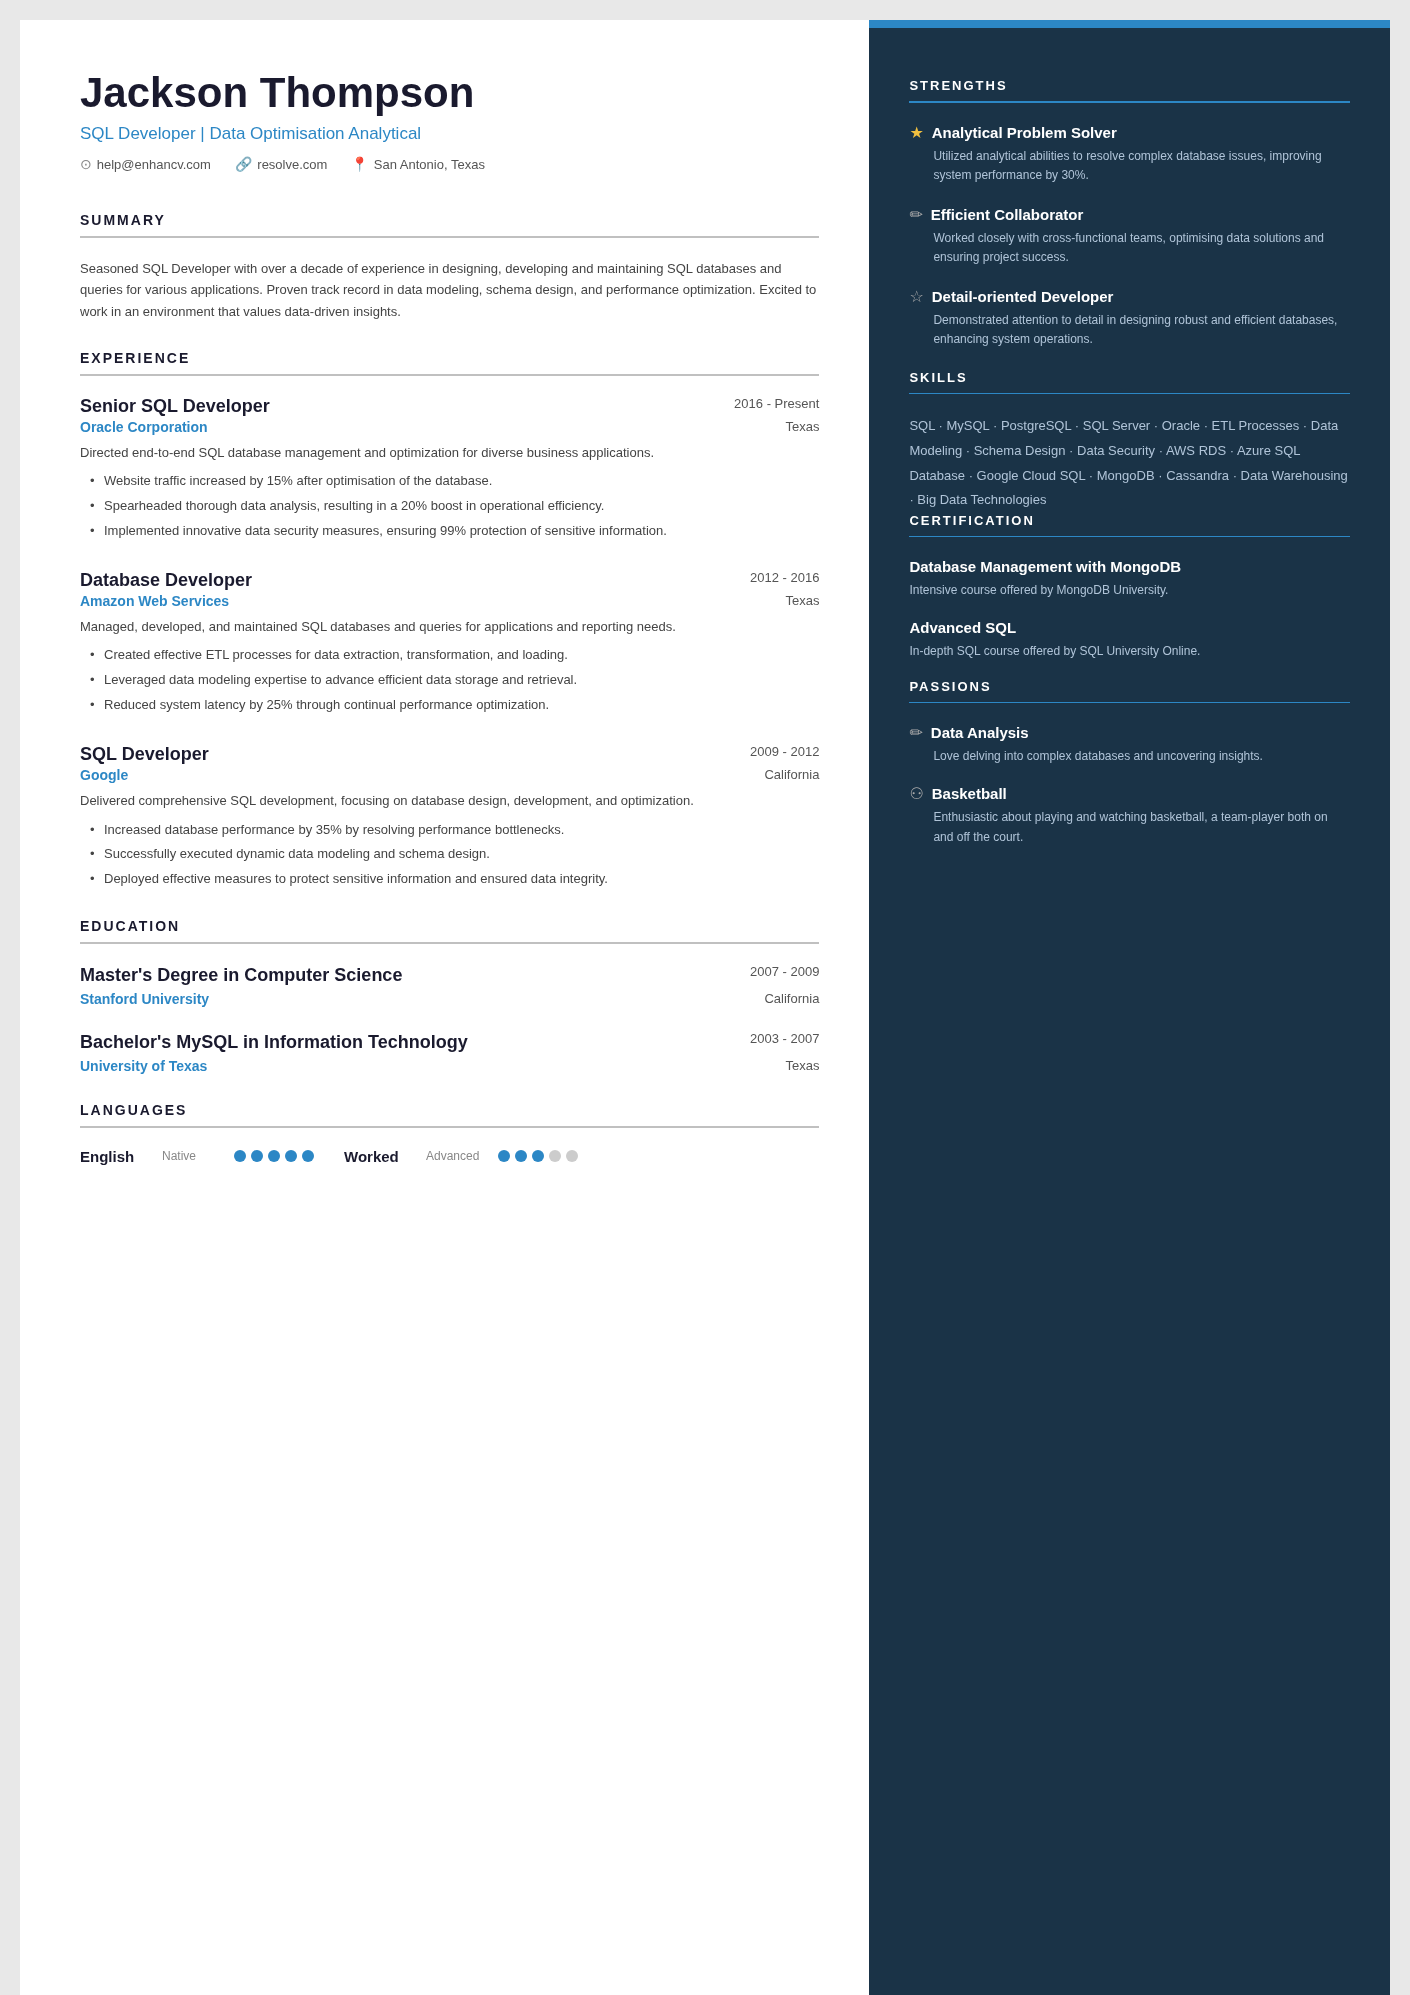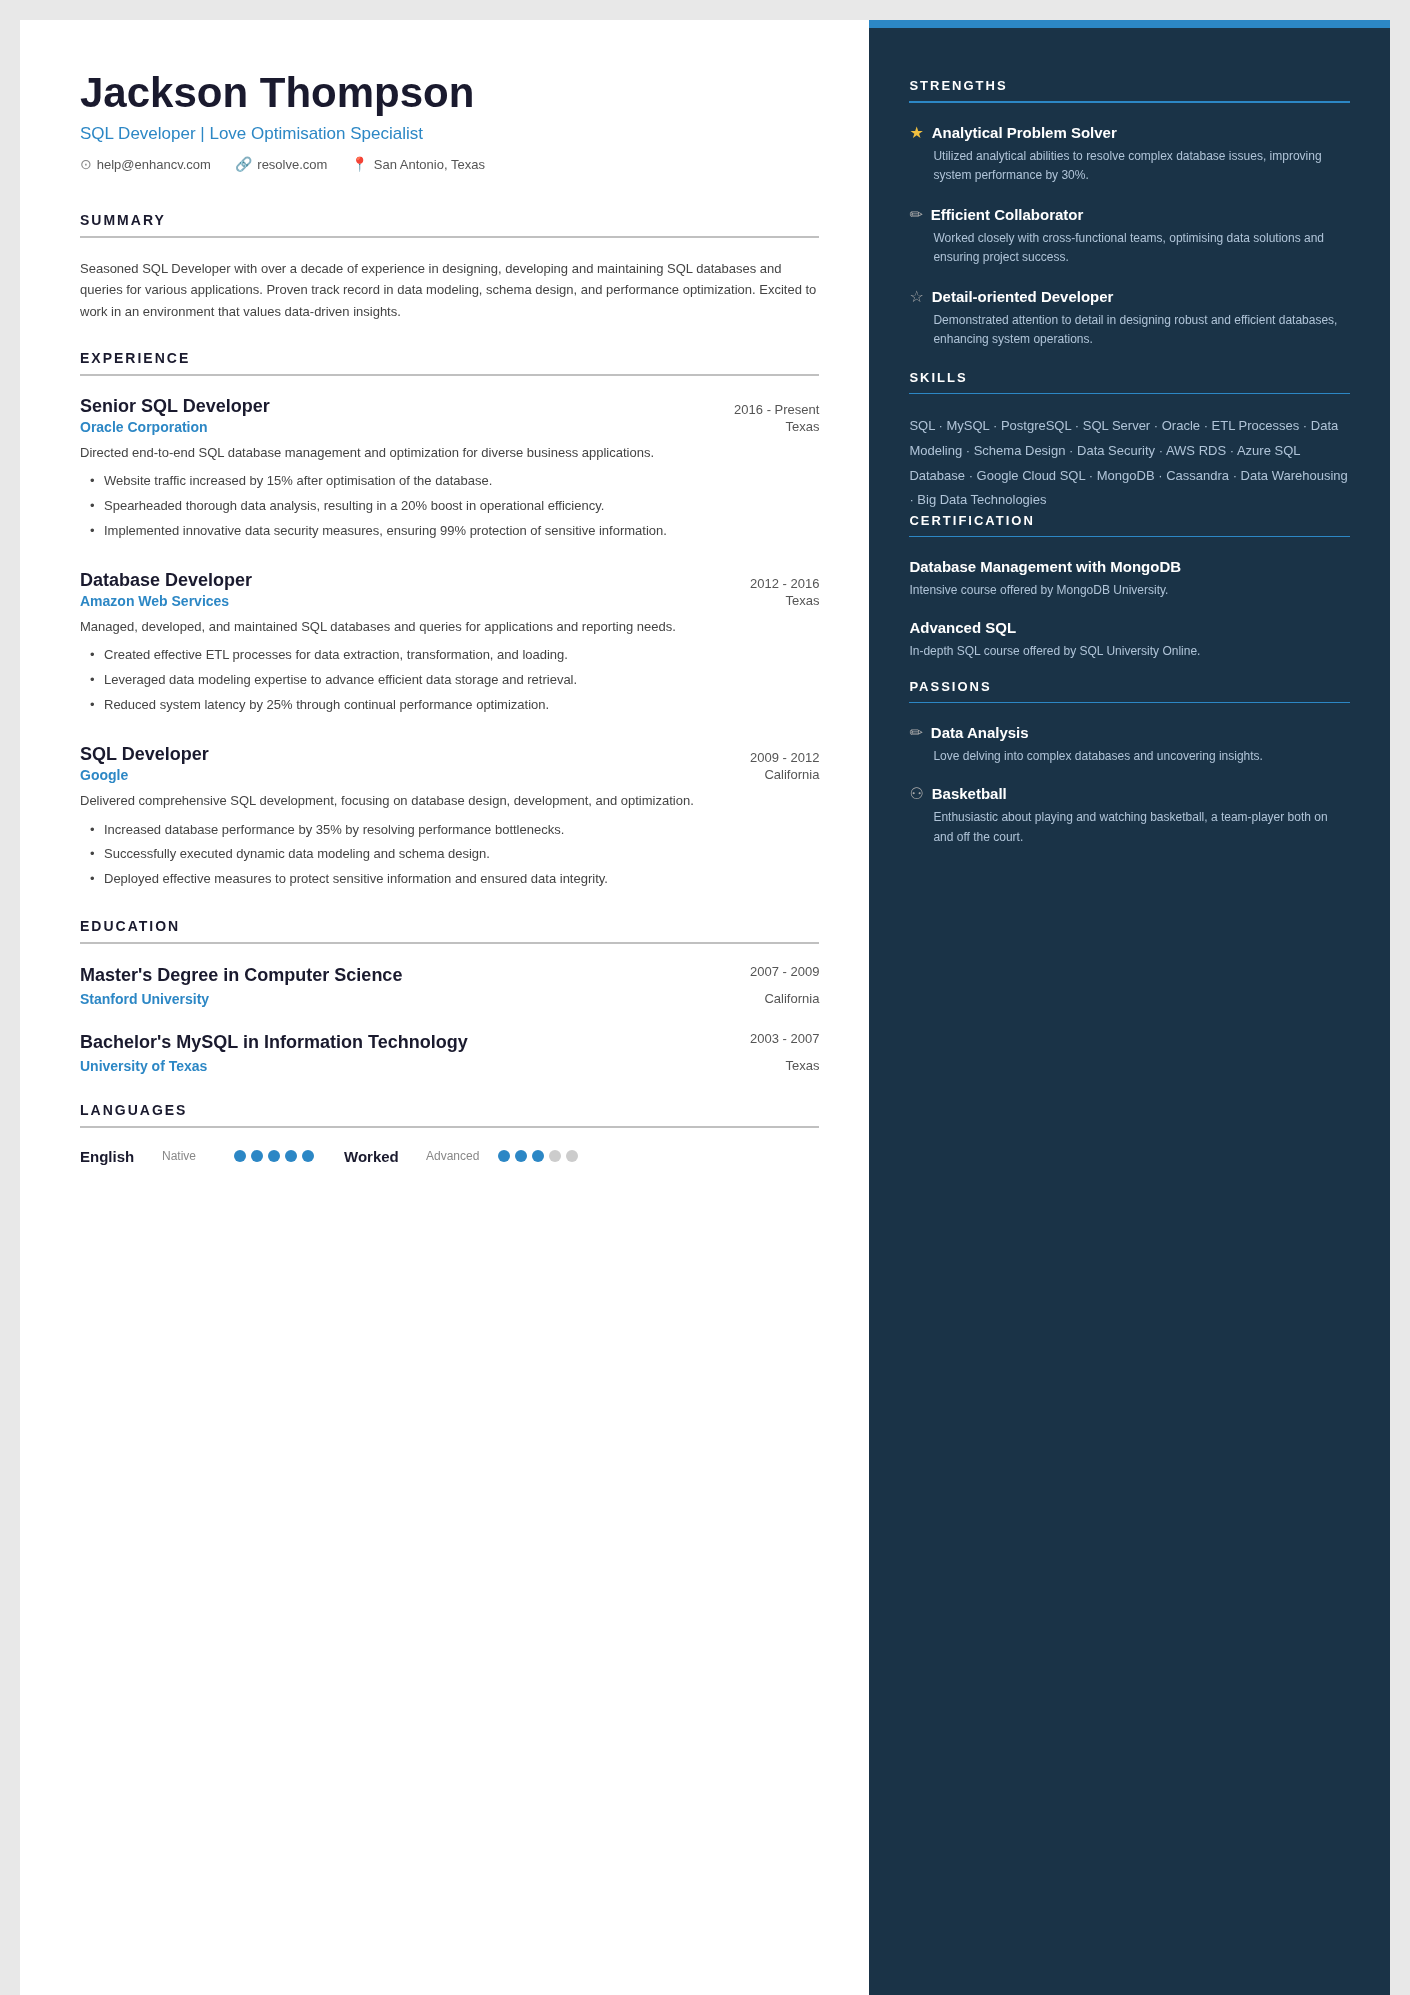--- a/index.html
+++ b/index.html
@@ -80,21 +80,21 @@
       font-size: 13px;
       color: #444;
       line-height: 1.65;
     }
 
     
     .exp-block { margin-bottom: 28px; }
     .exp-header {
       display: flex;
       justify-content: space-between;
-      align-items: flex-end;
+      align-items: flex-start;
       margin-bottom: 2px;
     }
     .exp-title {
       font-size: 18px;
       font-weight: 700;
       color: #1a1a2e;
     }
     .exp-dates {
       font-size: 13px;
       color: #555;
@@ -306,21 +306,21 @@
   </style>
 </head>
 <body>
 
 <div class="resume">
 
   <div class="left-col">
 
     <div class="header">
       <h1>Jackson Thompson</h1>
-      <div class="subtitle">SQL Developer | Love Optimisation Specialist</div>
+      <div class="subtitle">SQL Developer | Data Optimisation Analytical</div>
       <div class="contact">
         <div class="contact-item">
           <span class="contact-icon">⊙</span>
           <span>help@enhancv.com</span>
         </div>
         <div class="contact-item">
           <span class="contact-icon">🔗</span>
           <span>resolve.com</span>
         </div>
         <div class="contact-item">

